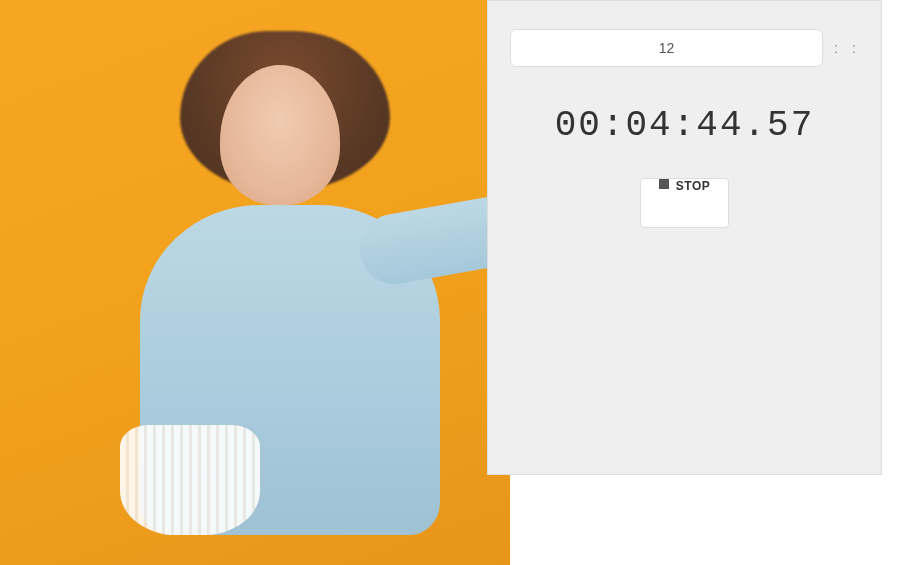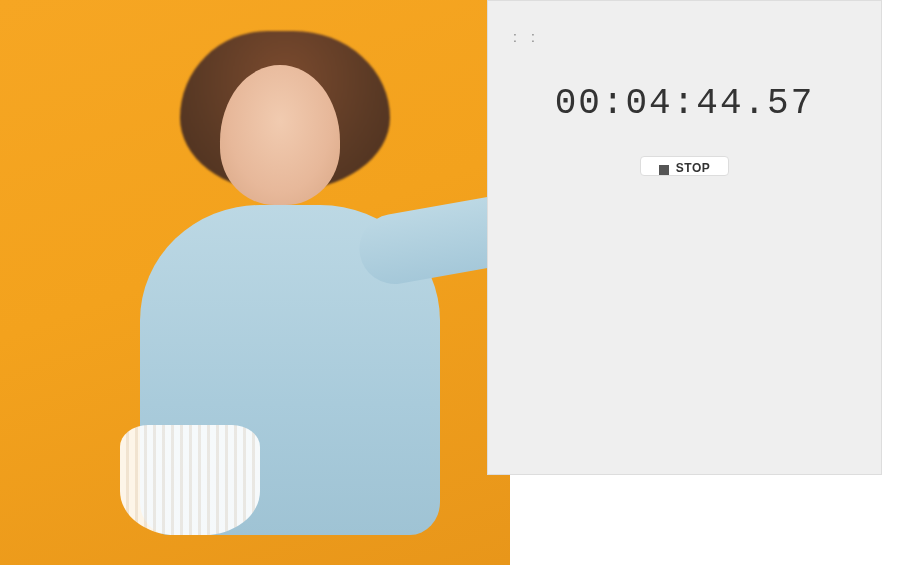--- a/index.html
+++ b/index.html
@@ -65,23 +65,23 @@
       font-size: 13px; font-weight: bold; letter-spacing: 0.5px; color: #333;
       cursor: pointer;
     }
     .clock-icon { width: 13px; height: 13px; display: inline-block; }
     .stopwatch-display {
       margin-top: 24px;
       font-family: "Courier New", Courier, monospace;
       font-size: 36px; letter-spacing: 2px; color: #333;
     }
     .stop-btn {
-      margin-top: 18px; height: 20px; padding: 0 18px;
+      margin-top: 18px; height: 50px; padding: 0 18px;
       background: #fff; border: 1px solid #ddd; border-radius: 4px;
-      display: flex; align-items: flex-end; justify-content: center; gap: 7px;
+      display: flex; align-items: flex-start; justify-content: center; gap: 7px;
       font-size: 12px; font-weight: bold; letter-spacing: 0.5px; color: #333;
       cursor: pointer;
     }
     .stop-icon { width: 10px; height: 10px; background: #555; display: inline-block; }
   </style>
 </head>
 <body>
 
 <div class="stage">
   <div class="photo">
@@ -89,20 +89,21 @@
       <div class="hair"></div>
       <div class="head"></div>
       <div class="torso"></div>
       <div class="arm"></div>
       <div class="cuff"></div>
     </div>
   </div>
 
   <div class="panel">
     <div class="alarm-row">
+      <div class="time-box">12</div>
       <div class="colon-sep">:</div>
       <div class="colon-sep">:</div>
     </div>
 
 
     <div class="stopwatch-display">00:04:44.57</div>
 
     <button class="stop-btn">
       <span class="stop-icon"></span>
       <span>STOP</span>

